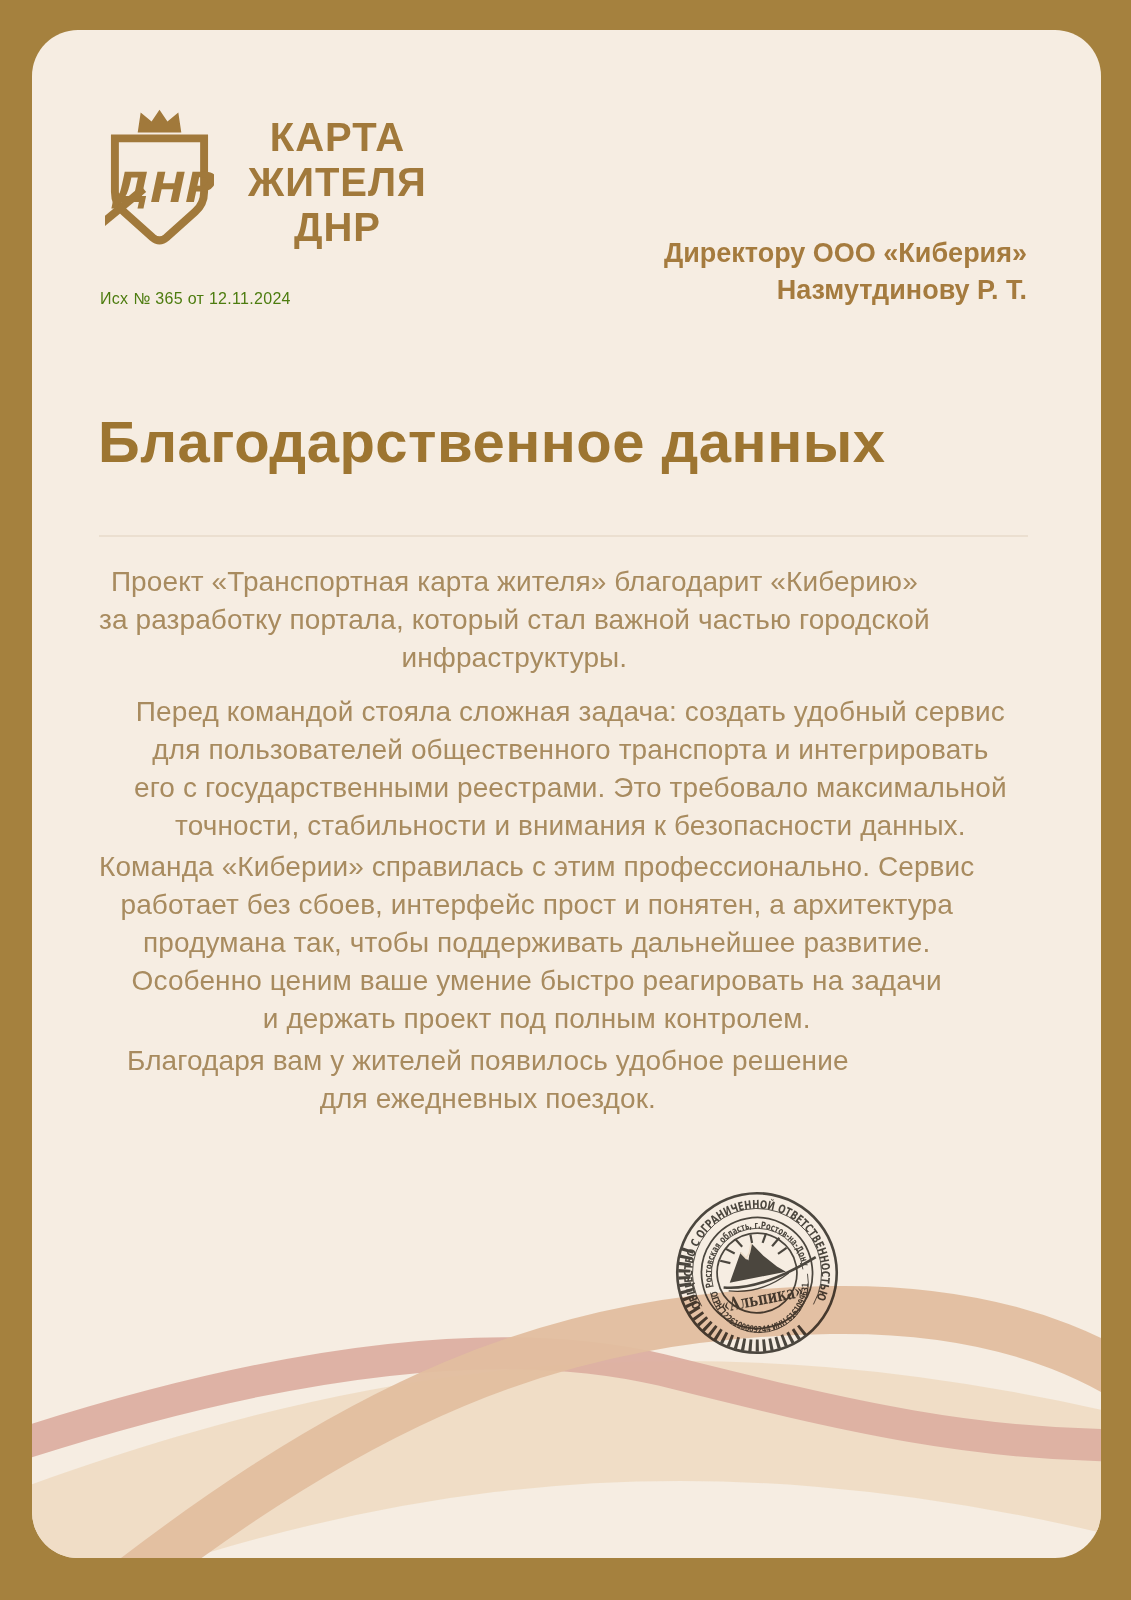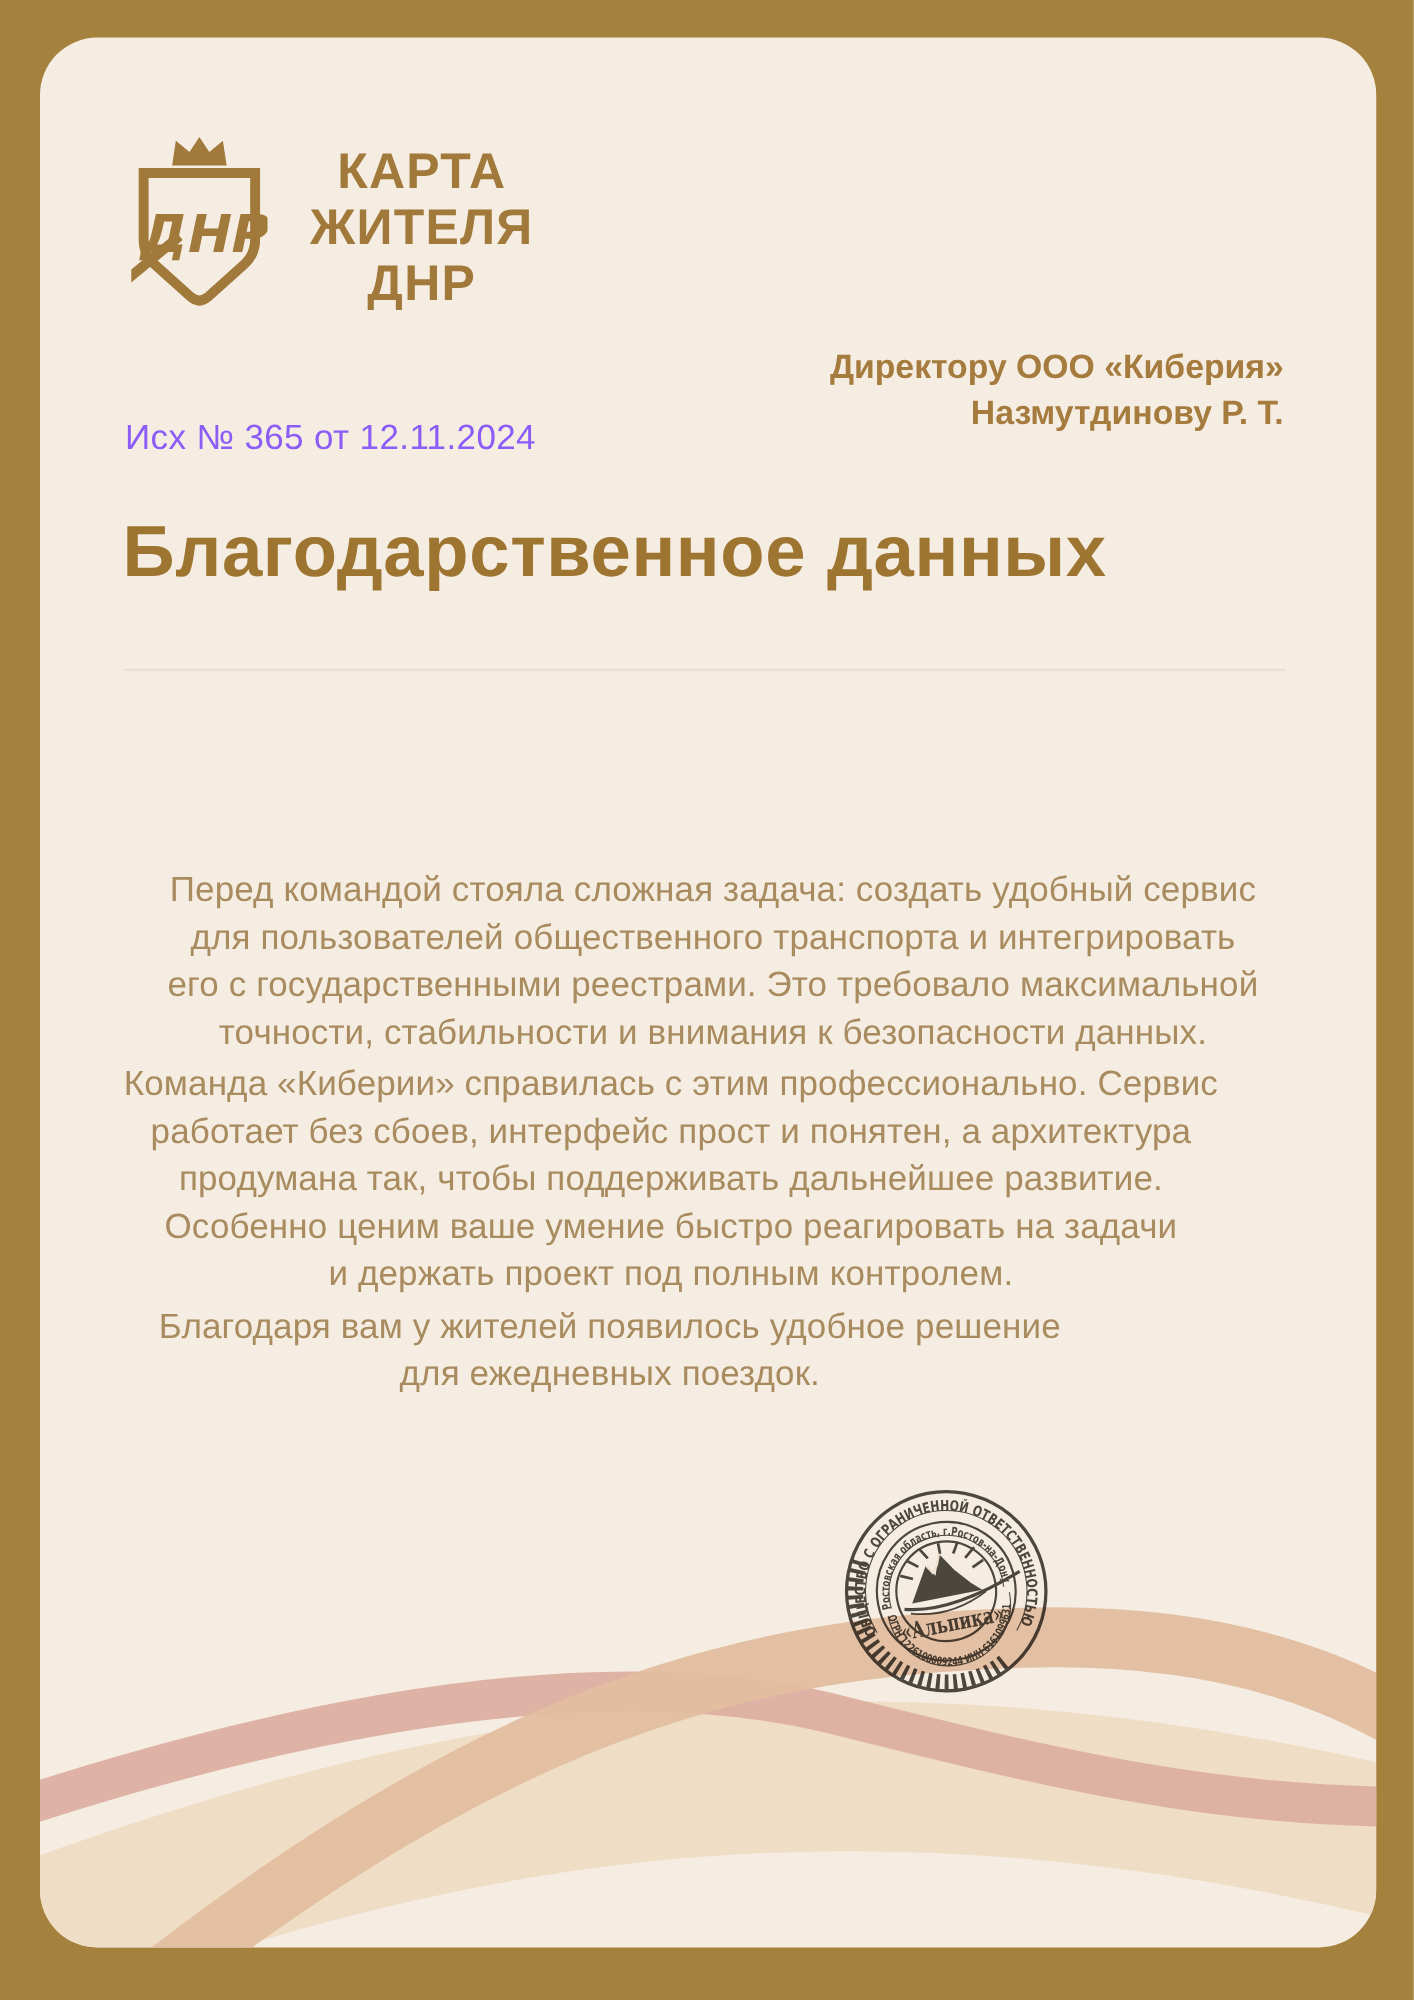--- a/index.html
+++ b/index.html
@@ -16,25 +16,25 @@
   .pre{white-space:pre;text-align:center;}
   
   .logo{position:absolute;left:73px;top:76px;width:109px;height:146px;}
   .brand{
     position:absolute;left:216px;top:85px;
     font-size:40px;font-weight:bold;line-height:45px;letter-spacing:1px;
     color:#A1793B;
   }
   .ref{
     position:absolute;left:68px;top:260px;
-    font-size:28px;color:#8b5cf6;letter-spacing:.3px;margin-top:44px;
+    font-size:16px;color:#4d7c0f;letter-spacing:.3px;
   }
   .addressee{
     position:absolute;right:74px;top:205px;text-align:right;
-    font-size:27px;font-weight:bold;line-height:37px;color:#A57B3E;margin-top:40px;
+    font-size:27px;font-weight:bold;line-height:37px;color:#A57B3E;
   }
   
   .title{
     position:absolute;left:66px;top:378px;
     font-size:58px;font-weight:bold;letter-spacing:.5px;color:#9D7531;
   }
   .divider{
     position:absolute;left:67px;right:73px;top:505px;height:2px;
     background:#EBDFD0;
   }
@@ -77,20 +77,23 @@
   <div class="brand pre">КАРТА
 ЖИТЕЛЯ
 ДНР</div>
   <div class="ref">Исх № 365 от 12.11.2024</div>
   <div class="addressee pre">Директору ООО «Киберия»
 Назмутдинову Р. Т.</div>
 
   <div class="title">Благодарственное данных</div>
   <div class="divider"></div>
 
+  <div class="paragraph pre p1">Проект «Транспортная карта жителя» благодарит «Киберию»
+за разработку портала, который стал важной частью городской
+инфраструктуры.</div>
   <div class="paragraph pre p2">Перед командой стояла сложная задача: создать удобный сервис
 для пользователей общественного транспорта и интегрировать
 его с государственными реестрами. Это требовало максимальной
 точности, стабильности и внимания к безопасности данных.</div>
   <div class="paragraph pre p3">Команда «Киберии» справилась с этим профессионально. Сервис
 работает без сбоев, интерфейс прост и понятен, а архитектура
 продумана так, чтобы поддерживать дальнейшее развитие.
 Особенно ценим ваше умение быстро реагировать на задачи
 и держать проект под полным контролем.</div>
   <div class="paragraph pre p4">Благодаря вам у жителей появилось удобное решение

